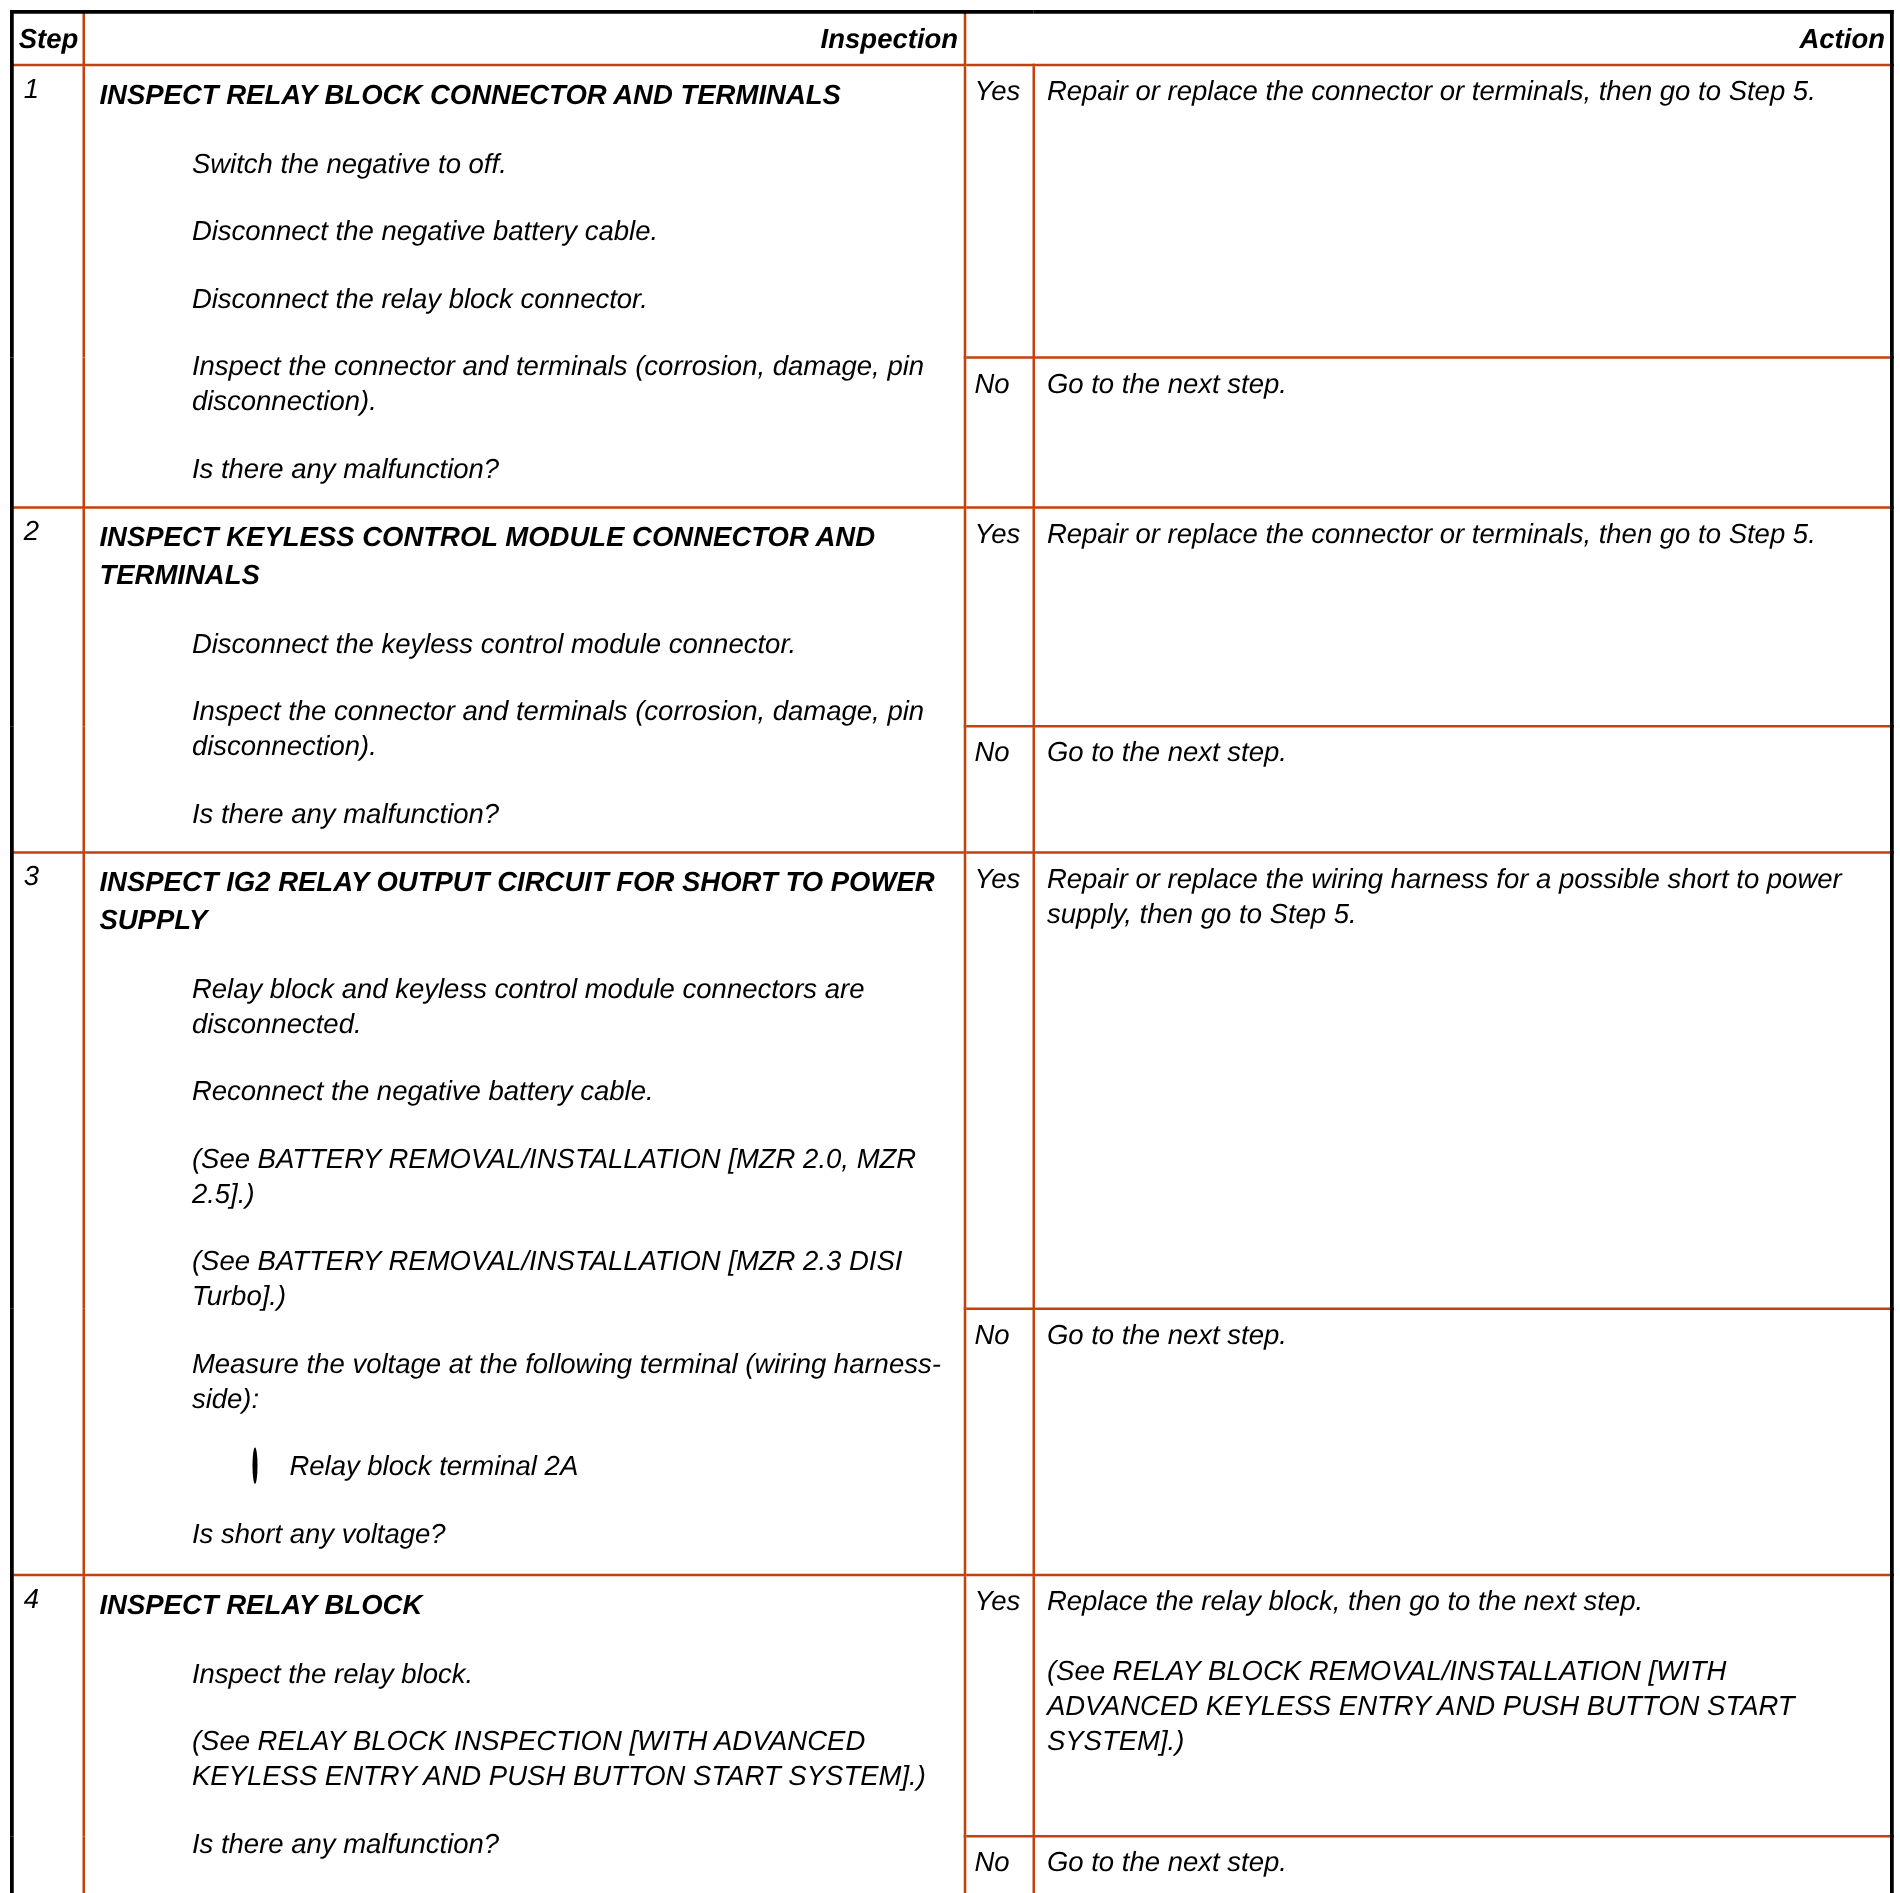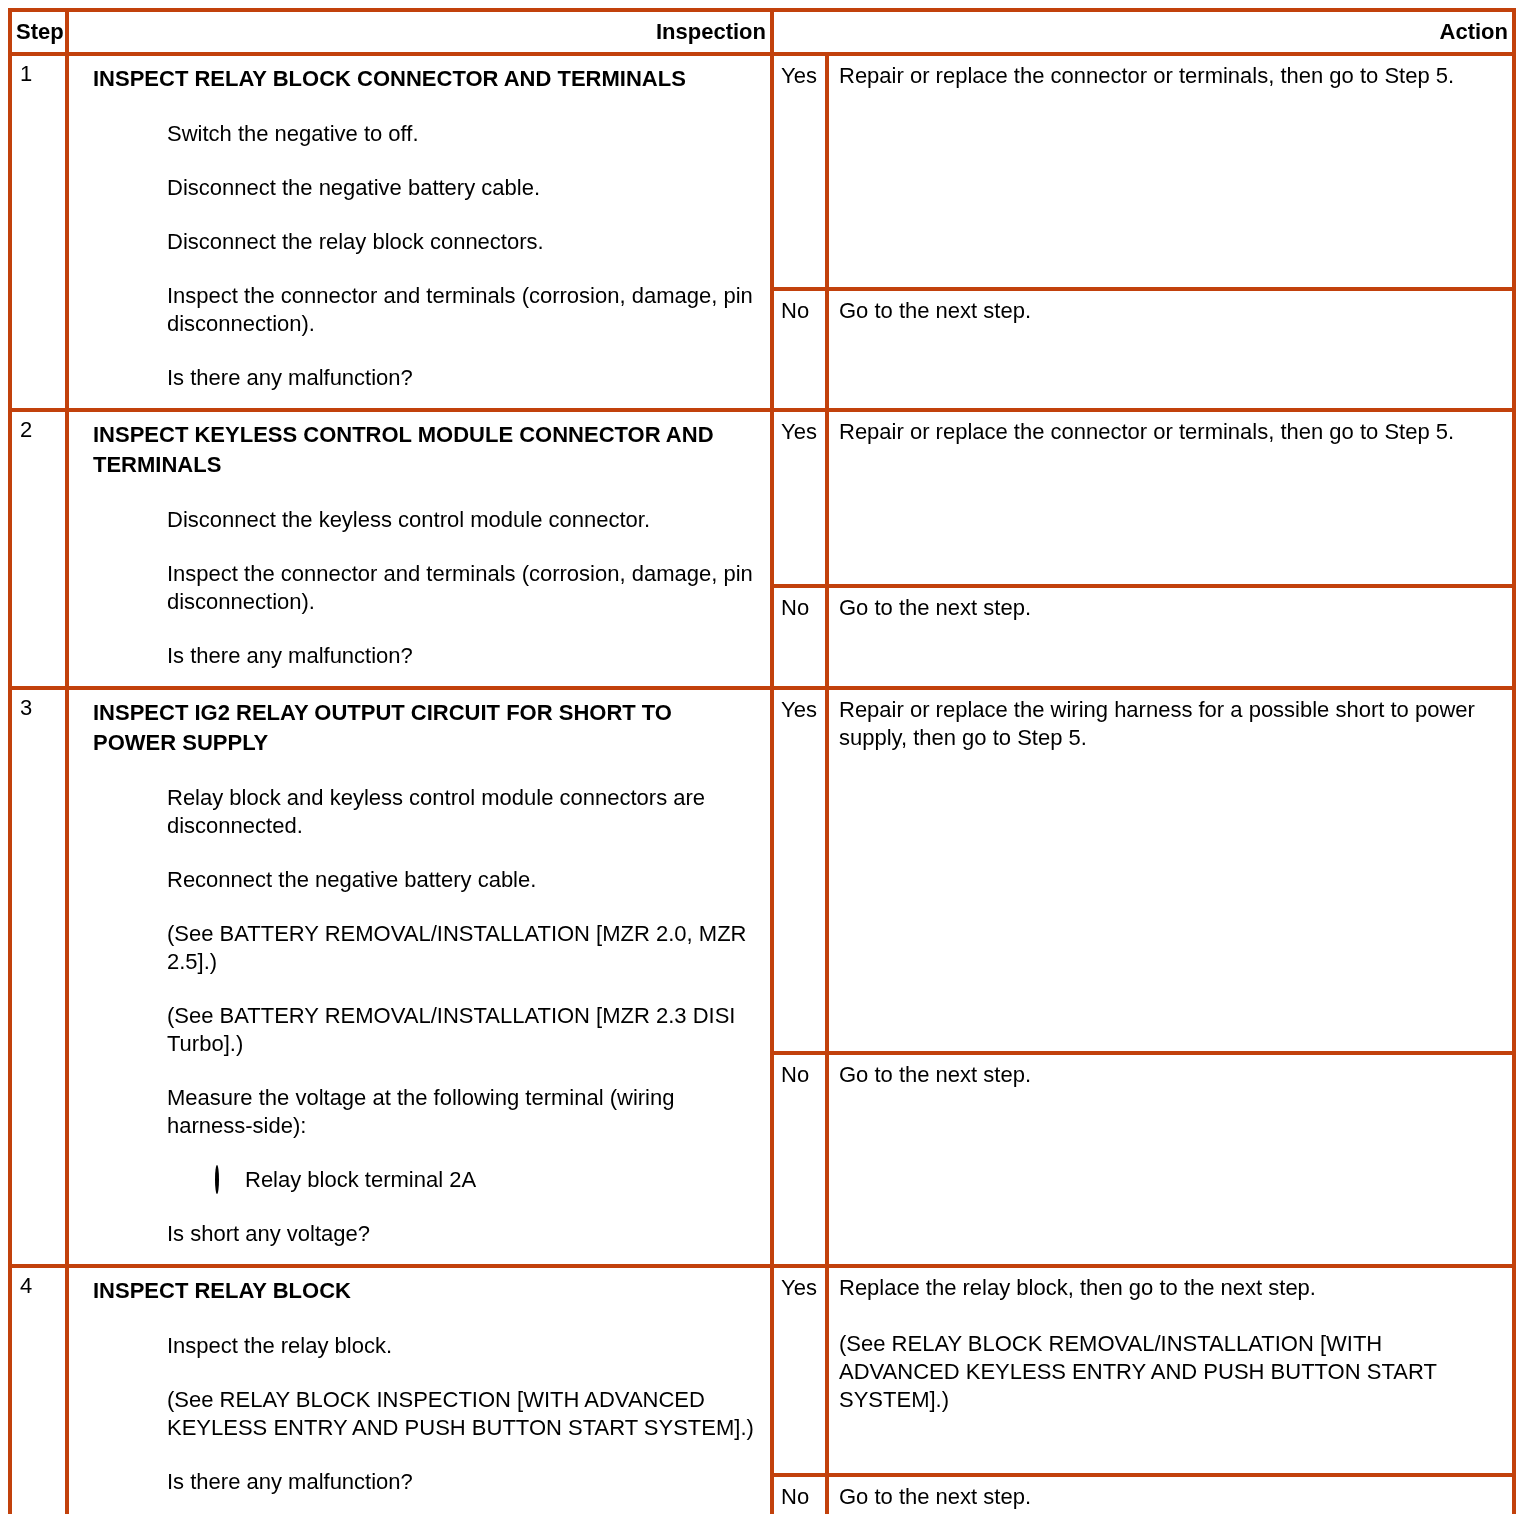--- a/index.html
+++ b/index.html
@@ -11,32 +11,33 @@
     font-family: "Liberation Sans", sans-serif;
     font-size: 22px;
   }
   table.tbl {
     border-collapse: collapse;
     table-layout: fixed;
     width: 1504px;
     border: 3px solid #000;
   }
   .tbl th, .tbl td {
-    border: 4px solid #c2410c;
+    border: 2px solid #c2410c;
     vertical-align: top;
+    font-style: italic;
   }
   .tbl th {
     font-weight: bold;
     text-align: right;
     padding: 6px 4px;
     line-height: 28px;
   }
   th.step-h { text-align: center; }
   td.step { padding: 4px 8px; line-height: 28px; }
-  td.insp { padding: 6px 12px 16px 24px; }
+  td.insp { padding: 6px 12px 16px 12px; }
   .title { font-weight: bold; line-height: 30px; padding-top: 2px; }
   .item { display: flex; margin-top: 26px; line-height: 28px; }
   .item.bullet { padding-left: 44px; }
   .item.note   { padding-left: 74px; align-items: center; }
   .item.sub    { padding-left: 122px; }
   .marker { flex: 0 0 30px; }
   .dot {
     width: 11px; height: 11px; border-radius: 50%;
     background: #000; margin-top: 9px;
   }
@@ -74,21 +75,21 @@
         <div class="item bullet">
           <span class="marker"><span class="dot"></span></span>
           <span>Switch the negative to off.</span>
         </div>
         <div class="item bullet">
           <span class="marker"><span class="dot"></span></span>
           <span>Disconnect the negative battery cable.</span>
         </div>
         <div class="item bullet">
           <span class="marker"><span class="dot"></span></span>
-          <span>Disconnect the relay block connectors.</span>
+          <span>Disconnect the relay block connector.</span>
         </div>
         <div class="item bullet">
           <span class="marker"><span class="dot"></span></span>
           <span>Inspect the connector and terminals (corrosion, damage, pin disconnection).</span>
         </div>
         <div class="item bullet">
           <span class="marker"><span class="dot"></span></span>
           <span>Is there any malfunction?</span>
         </div>
       </td>

